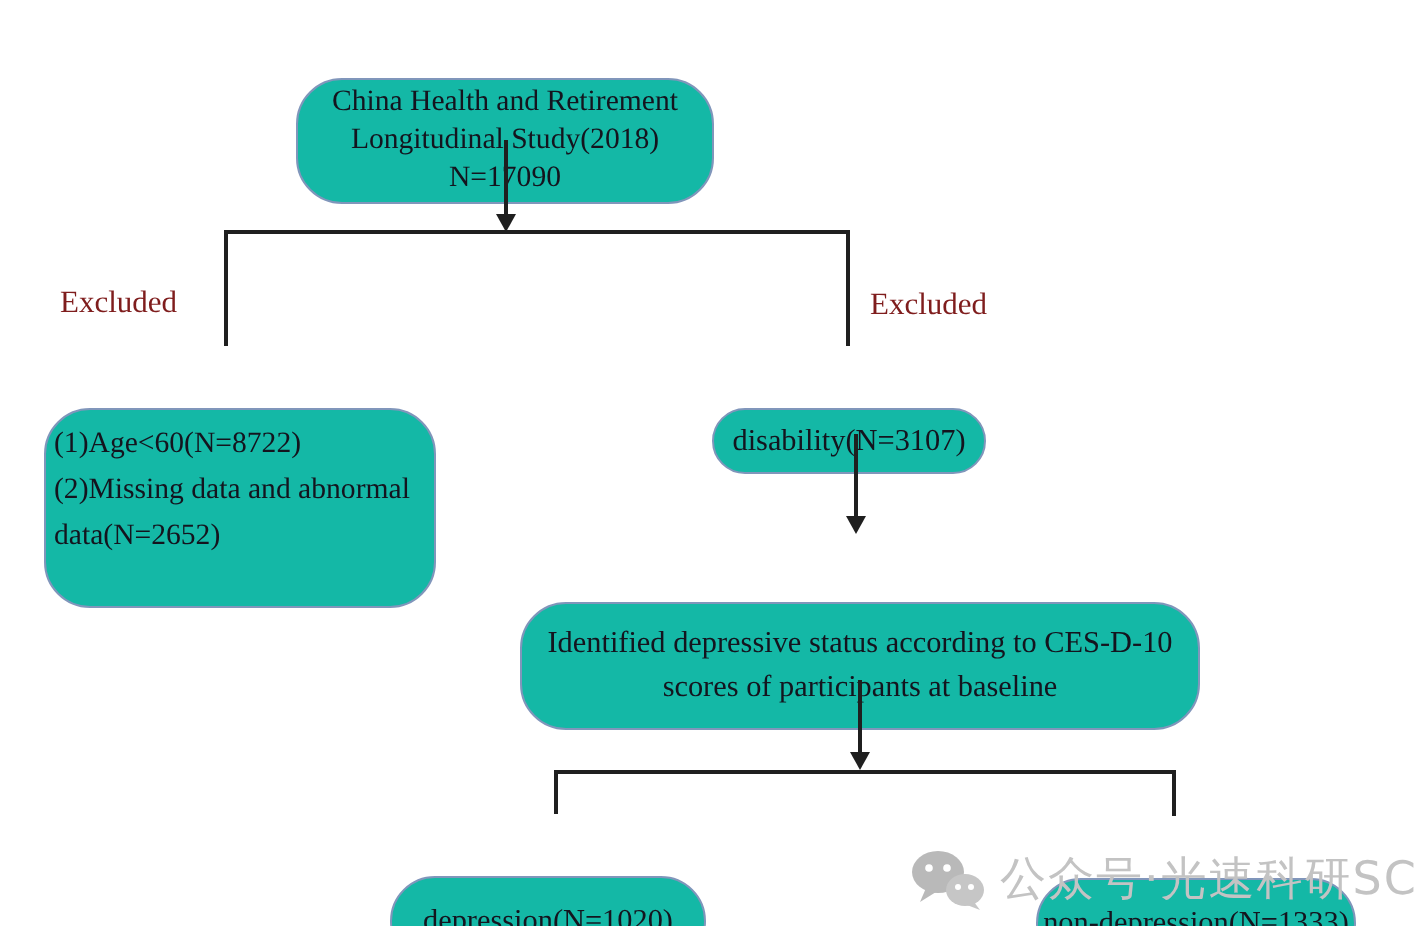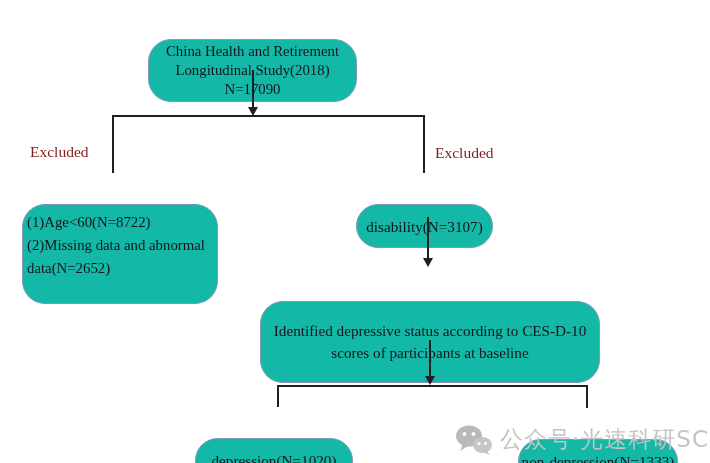--- a/index.html
+++ b/index.html
@@ -103,28 +103,28 @@
   <div class="fc-label" style="left:30px; top:143px;">Excluded</div>
   <div class="fc-label" style="left:435px; top:144px;">Excluded</div>
 
   <div class="fc-box" style="left:22px; top:172px; width:196px; height:100px;">
     <div class="excluded-list">
       <div>(1)Age&lt;60(N=8722)</div>
       <div>(2)Missing data and abnormal data(N=2652)</div>
     </div>
   </div>
 
-  <div class="fc-box centered" style="left:356px; top:172px; width:137px; height:44px; font-size:15.2px;">
+  <div class="fc-box centered" style="left:356px; top:172px; width:137px; height:33px; font-size:15.2px;">
     <div class="bx-line">disability(N=3107)</div>
   </div>
 
   <div class="line-v" style="left:427px; top:217px; height:43px;"></div>
   <div class="arrow-down" style="left:423px; top:258px;"></div>
 
-  <div class="fc-box centered" style="left:260px; top:269px; width:340px; height:82px;">
+  <div class="fc-box centered" style="left:260px; top:269px; width:340px; height:64px;">
     <div class="middle-lines">
       <div class="bx-line">Identified depressive status according to CES-D-10</div>
       <div class="bx-line">scores of  participants at baseline</div>
     </div>
   </div>
 
   <div class="line-v" style="left:429px; top:340px; height:38px;"></div>
   <div class="arrow-down" style="left:425px; top:376px;"></div>
 
   <div class="line-h" style="left:277px; top:385px; width:311px;"></div>

